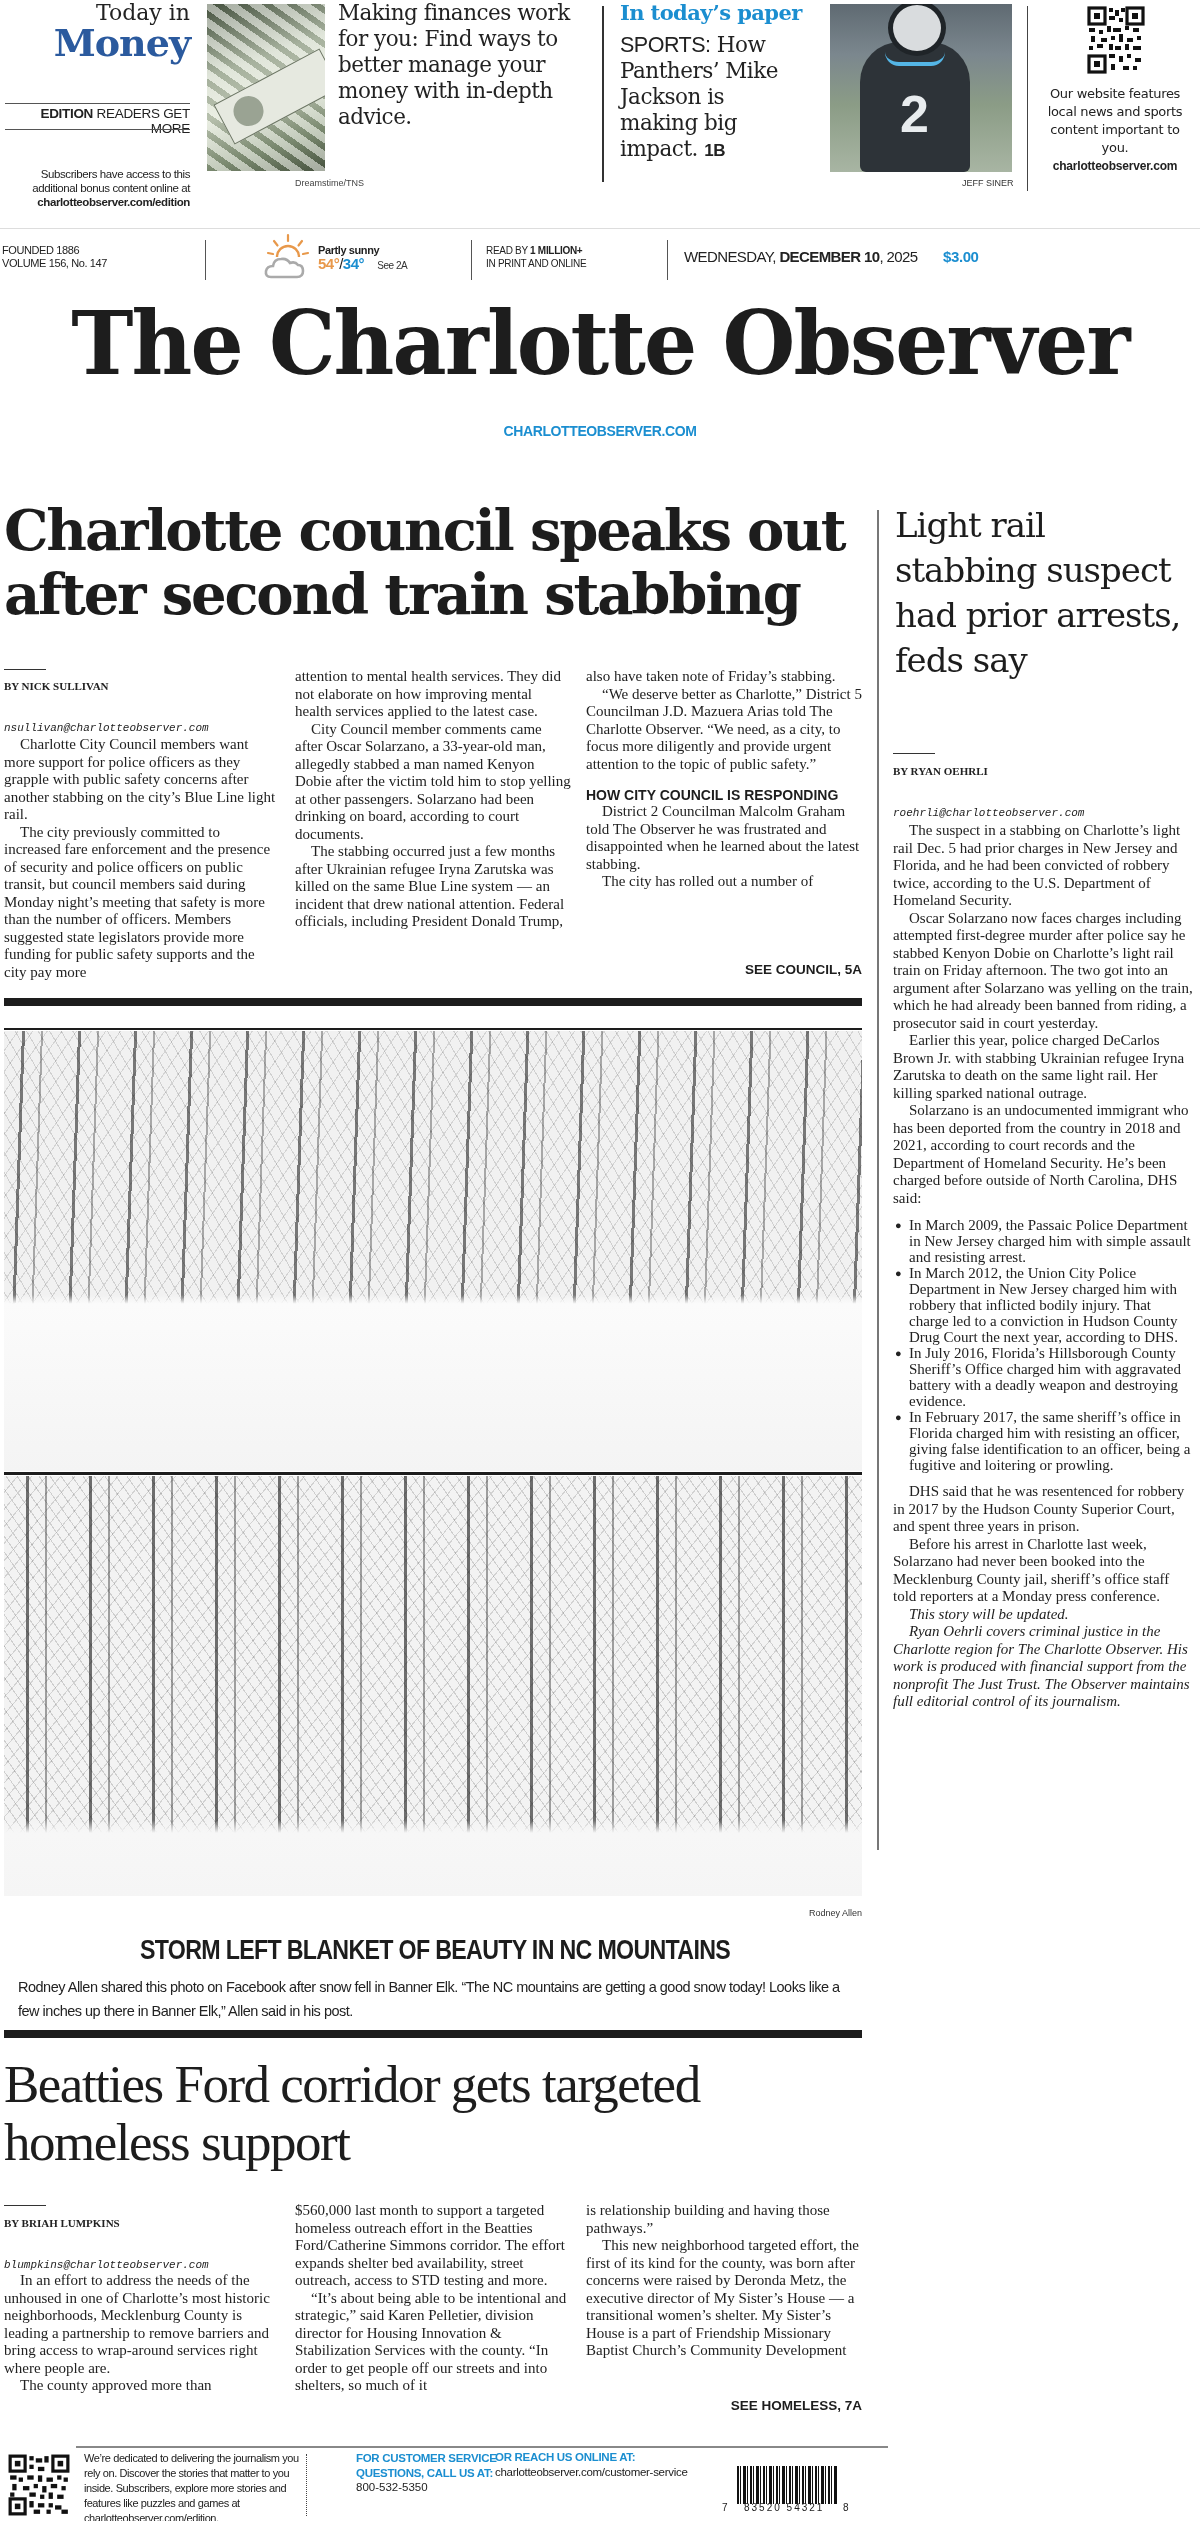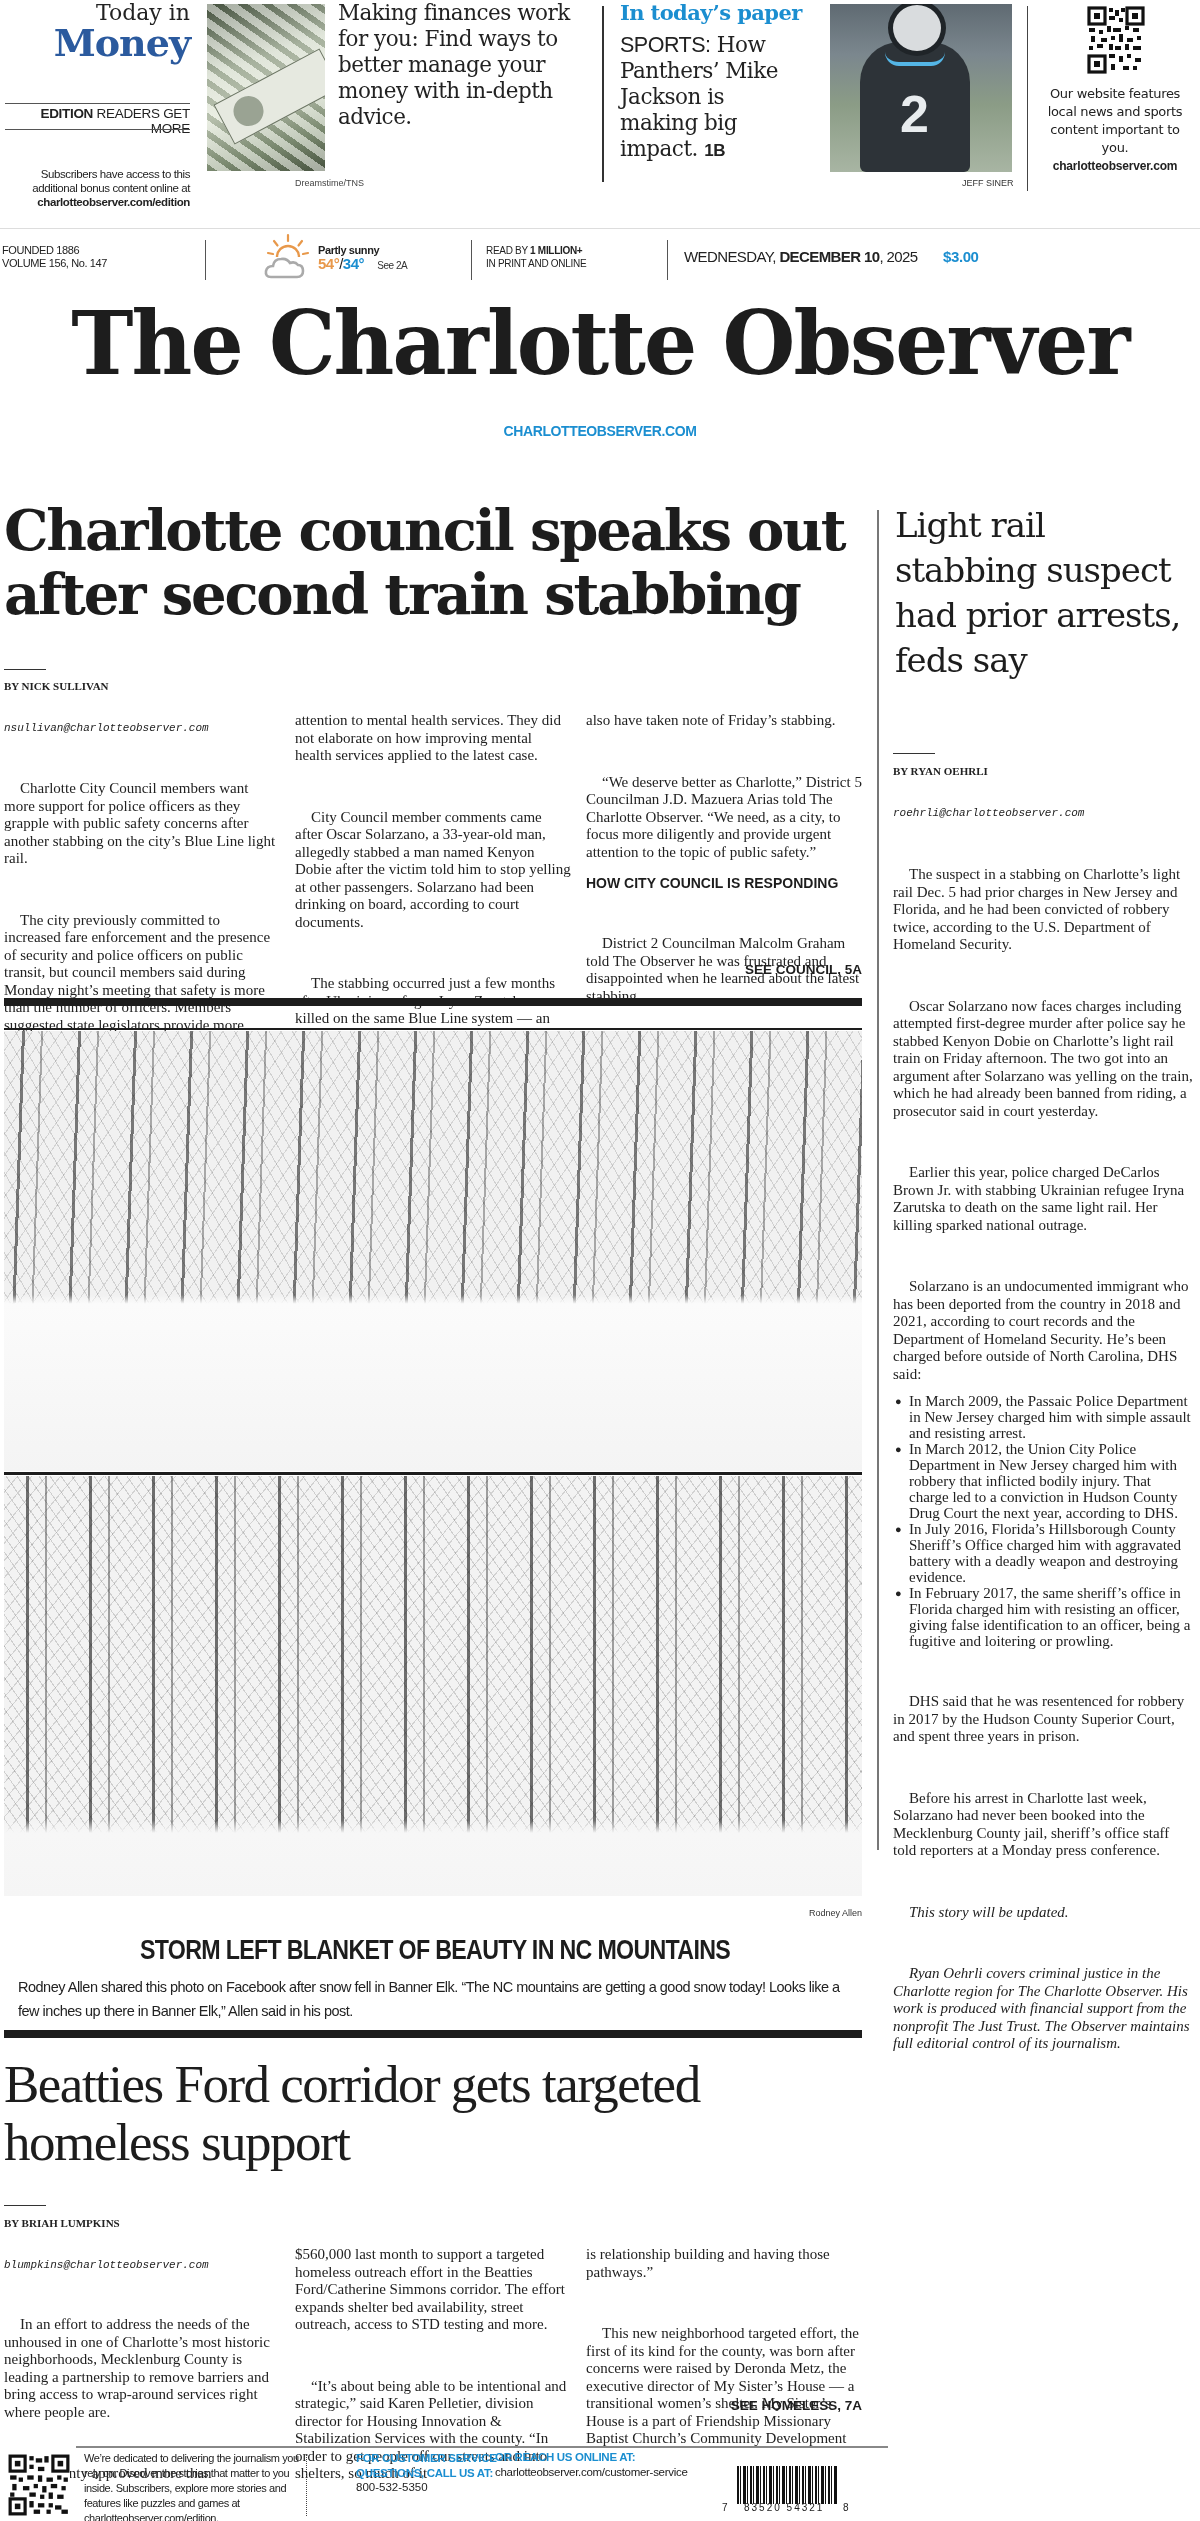--- a/index.html
+++ b/index.html
@@ -60,21 +60,21 @@
   .mast-price { left: 943px; top: 248px; font-family: "Liberation Sans", sans-serif; font-weight: bold; font-size: 15px; color: #1b8ed0; letter-spacing: -0.4px; }
   .nameplate { left: 0; top: 288px; width: 1200px; text-align: center; font-family: "DejaVu Serif", serif; font-weight: bold; font-size: 88px; line-height: 110px; color: #1d1d1d; letter-spacing: -2px; transform: scaleX(0.95); }
   .mast-url { left: 0; top: 423px; width: 1200px; text-align: center; font-family: "Liberation Sans", sans-serif; font-weight: bold; font-size: 14px; color: #1b8ed0; letter-spacing: -0.4px; }
 
   
   .lead-headline { left: 4px; top: 498px; width: 860px; font-family: "DejaVu Serif", serif; font-weight: bold; font-size: 56px; line-height: 64px; color: #1d1d1d; letter-spacing: -2.2px; }
   .byline-rule { width: 42px; height: 1px; background: #333; }
   .byline-name { font-family: "Liberation Serif", serif; font-weight: bold; font-size: 11px; color: #222; }
   .byline-email { font-family: Liberation Mono, monospace; font-style: italic; font-size: 11px; color: #222; margin-top: 25px; }
   .col { font-family: "Liberation Serif", serif; font-size: 15px; line-height: 17.5px; color: #222; }
-  .col p { text-indent: 16px; margin-top: 44px; }
+  .col p { text-indent: 16px; }
   .col p.noindent { text-indent: 0; }
   .subhead { font-family: "Liberation Sans", sans-serif; font-weight: bold; font-size: 14px; line-height: 16px; color: #1d1d1d; text-indent: 0 !important; margin-top: 14px; }
   .jump { font-family: "Liberation Sans", sans-serif; font-weight: bold; font-size: 13.5px; color: #1d1d1d; text-align: right; }
 
   .heavy-rule { height: 8px; background: #1d1d1d; }
   .thin-rule { height: 2px; background: #1d1d1d; }
 
   
   .side-vrule { left: 877px; top: 510px; width: 2px; height: 1340px; background: #777; }
   .side-headline { left: 895px; top: 503px; width: 300px; font-family: "DejaVu Serif", serif; font-size: 34px; line-height: 45px; color: #1d1d1d; letter-spacing: -1px; }

